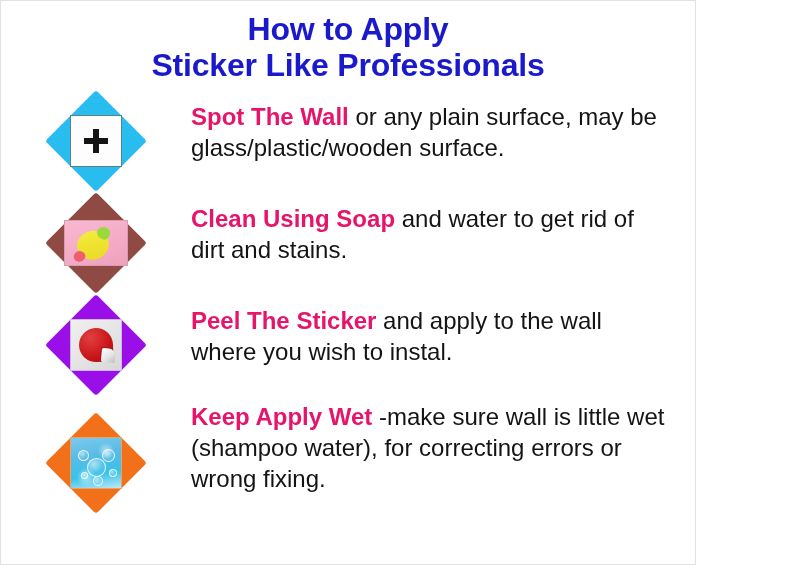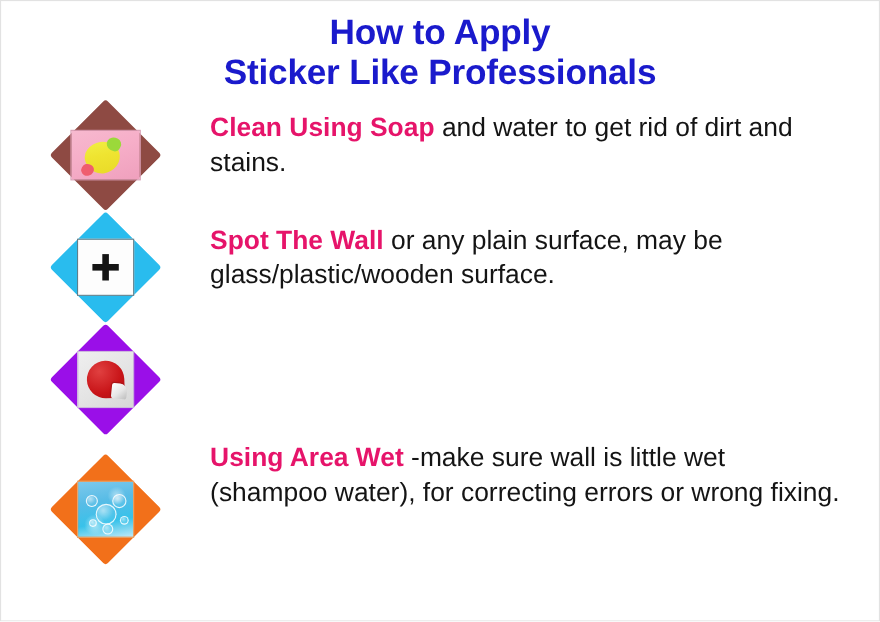--- a/index.html
+++ b/index.html
@@ -7,21 +7,21 @@
     margin: 0;
     padding: 0;
     background: #ffffff;
   }
   body {
     font-family: "Liberation Sans", sans-serif;
   }
 
   .poster {
     position: relative;
-    width: 800px;
+    width: 696px;
     height: 565px;
     background: #ffffff;
     box-sizing: border-box;
     border: 1px solid #e2e2e2;
     overflow: hidden;
   }
 
   
   .title-block {
     padding-top: 10px;
@@ -234,77 +234,80 @@
 <body>
 
 <div class="poster">
 
   <div class="title-block">
     <span class="title-line">How to Apply</span>
     <span class="title-line">Sticker Like Professionals</span>
   </div>
 
   <div class="steps">
+
+    <div class="step step-1">
+      <div class="icon-cell">
+        <div class="diamond">
+          <div class="diamond-bg" style="background:#29bcee;"></div>
+          <div class="inner-tile tile-plus">
+            <div class="plus-glyph"></div>
+          </div>
+        </div>
+      </div>
+      <div class="text-cell">
+        <p class="step-text"><span class="step-lead">Spot The Wall</span><span> or any plain surface, may be glass/plastic/wooden surface.</span></p>
+      </div>
+    </div>
 
     <div class="step step-2">
       <div class="icon-cell">
         <div class="diamond">
           <div class="diamond-bg" style="background:#8e4a43;"></div>
           <div class="inner-tile tile-glove">
             <div class="glove-shape"></div>
             <div class="glove-tip"></div>
             <div class="glove-cuff"></div>
           </div>
         </div>
       </div>
       <div class="text-cell">
         <p class="step-text"><span class="step-lead">Clean Using Soap</span><span> and water to get rid of dirt and stains.</span></p>
       </div>
     </div>
 
-    <div class="step step-1">
-      <div class="icon-cell">
-        <div class="diamond">
-          <div class="diamond-bg" style="background:#29bcee;"></div>
-          <div class="inner-tile tile-plus">
-            <div class="plus-glyph"></div>
-          </div>
-        </div>
-      </div>
-      <div class="text-cell">
-        <p class="step-text"><span class="step-lead">Spot The Wall</span><span> or any plain surface, may be glass/plastic/wooden surface.</span></p>
-      </div>
-    </div>
-
     <div class="step step-3">
       <div class="icon-cell">
         <div class="diamond">
           <div class="diamond-bg" style="background:#9a0fe8;"></div>
           <div class="inner-tile tile-sticker">
             <div class="sticker-dot">
               <div class="sticker-curl"></div>
             </div>
           </div>
         </div>
+      </div>
+      <div class="text-cell">
+        <p class="step-text"><span class="step-lead">Peel The Sticker</span><span> and apply to the wall where you wish to instal.</span></p>
       </div>
     </div>
 
     <div class="step step-4">
       <div class="icon-cell">
         <div class="diamond">
           <div class="diamond-bg" style="background:#f2701a;"></div>
           <div class="inner-tile tile-water">
             <div class="bubble b1"></div>
             <div class="bubble b2"></div>
             <div class="bubble b3"></div>
             <div class="bubble b4"></div>
             <div class="bubble b5"></div>
             <div class="bubble b6"></div>
           </div>
         </div>
       </div>
       <div class="text-cell">
-        <p class="step-text"><span class="step-lead">Using Area Wet</span><span> -make sure wall is little wet (shampoo water), for correcting errors or wrong fixing.</span></p>
+        <p class="step-text"><span class="step-lead">Keep Apply Wet</span><span> -make sure wall is little wet (shampoo water), for correcting errors or wrong fixing.</span></p>
       </div>
     </div>
 
   </div>
 </div>
 
 </body></html>

